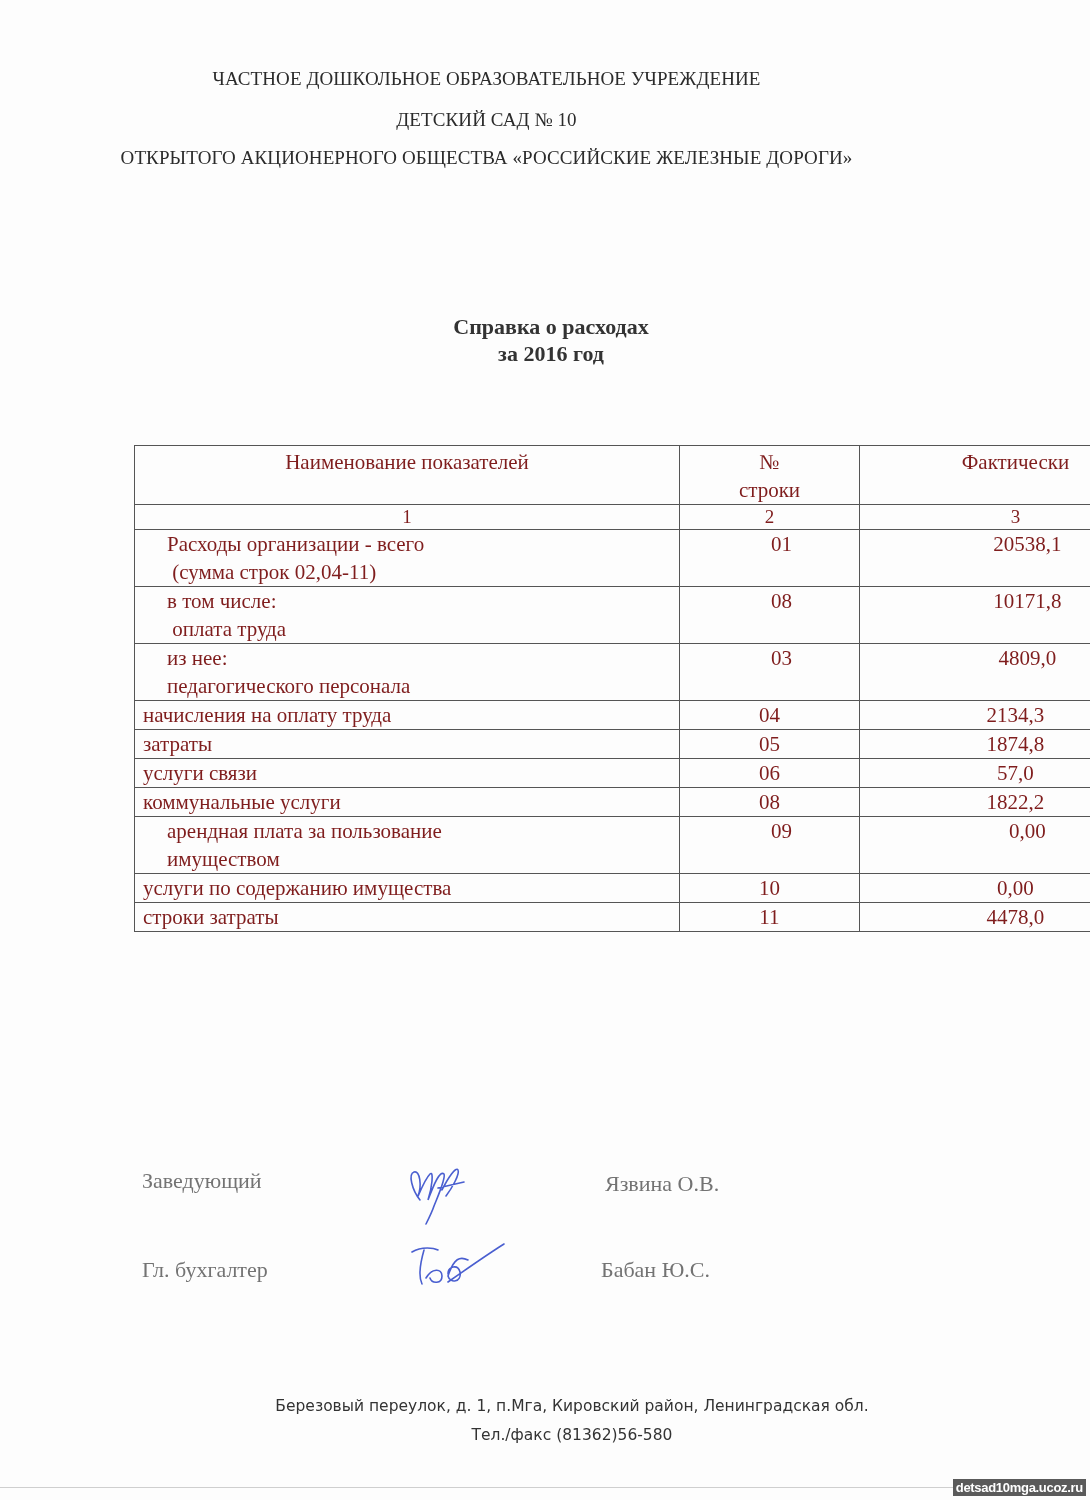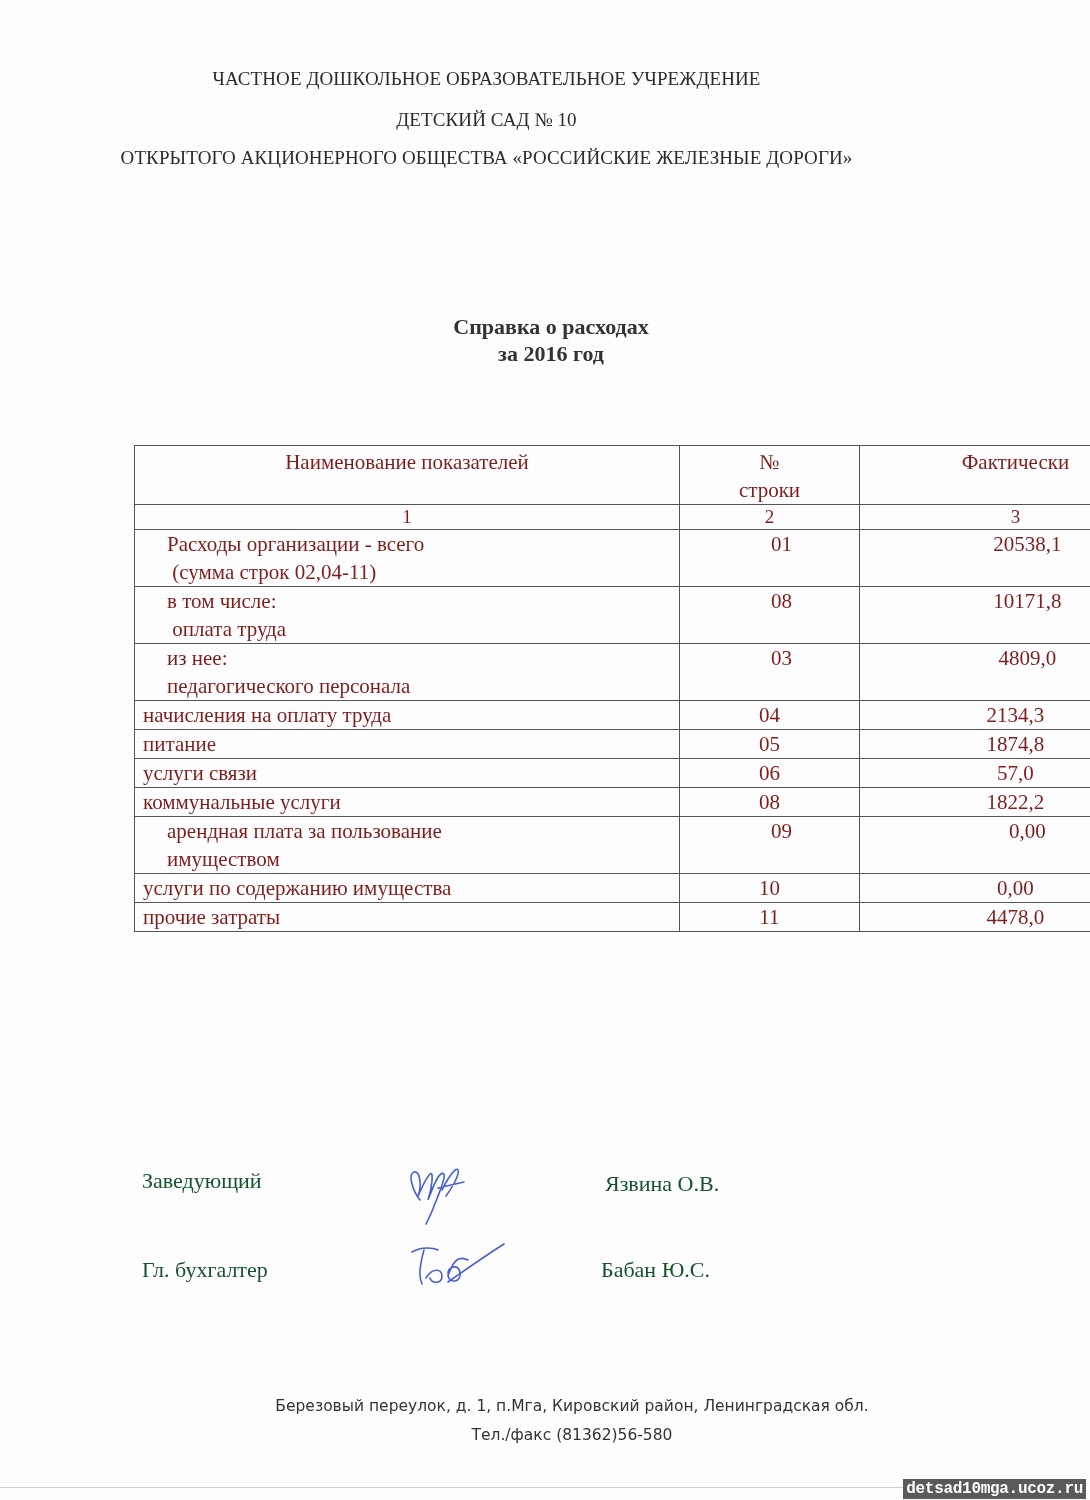--- a/index.html
+++ b/index.html
@@ -67,21 +67,21 @@
     .c3 { width: 247px; text-align: center; }
     th.c1, th.c2, th.c3 { text-align: center; }
     tr.hdr th { height: 55px; padding-top: 2px; }
     tr.nums td { height: 24px; line-height: 24px; text-align: center; font-size: 19px; }
     tr.two td { height: 56px; padding-left: 32px; }
     tr.one td { height: 28px; }
 
     .sig {
       position: absolute;
       font-size: 22px;
-      color: #14532d;
+      color: #737373;
       text-align: center;
     }
     .sig-role1 { left: 142px; top: 1168px; }
     .sig-name1 { left: 605px; top: 1171px; }
     .sig-role2 { left: 142px; top: 1257px; }
     .sig-name2 { left: 601px; top: 1257px; }
     .signature {
       position: absolute;
     }
     .signature1 { left: 398px; top: 1160px; }
@@ -104,22 +104,22 @@
       left: 0;
       top: 1487px;
       width: 1000px;
       height: 1px;
       background: #cfcfcf;
     }
     .watermark {
       position: absolute;
       right: 4px;
       top: 1479px;
-      font-family: Liberation Mono, monospace;
-      font-size: 16px;
+      font-family: Liberation Sans, sans-serif;
+      font-size: 13px;
       font-weight: bold;
       color: #ffffff;
       background: #5a5a5a;
       padding: 1px 3px;
       letter-spacing: -0.3px;
     }
   </style>
 </head>
 <body>
 
@@ -168,21 +168,21 @@
           </td>
       <td class="c2">03</td>
       <td class="c3">4809,0</td>
     </tr>
     <tr class="one">
       <td class="c1">начисления на оплату труда</td>
       <td class="c2">04</td>
       <td class="c3">2134,3</td>
     </tr>
     <tr class="one">
-      <td class="c1">питание</td>
+      <td class="c1">затраты</td>
       <td class="c2">05</td>
       <td class="c3">1874,8</td>
     </tr>
     <tr class="one">
       <td class="c1">услуги связи</td>
       <td class="c2">06</td>
       <td class="c3">57,0</td>
     </tr>
     <tr class="one">
       <td class="c1">коммунальные услуги</td>
@@ -196,21 +196,21 @@
           </td>
       <td class="c2">09</td>
       <td class="c3">0,00</td>
     </tr>
     <tr class="one">
       <td class="c1">услуги по содержанию имущества</td>
       <td class="c2">10</td>
       <td class="c3">0,00</td>
     </tr>
     <tr class="one">
-      <td class="c1">прочие затраты</td>
+      <td class="c1">строки затраты</td>
       <td class="c2">11</td>
       <td class="c3">4478,0</td>
     </tr>
   </tbody>
     </table>
 
   <div class="sig sig-role1">Заведующий</div>
   <div class="signature signature1">
     <svg width="90" height="70" viewBox="0 0 90 70">
       <path d="M22 40 C14 30, 10 14, 16 12 C22 10, 24 26, 20 36 C18 42, 26 20, 32 14 C36 10, 34 28, 30 40 C36 24, 42 10, 46 14 C48 18, 40 36, 36 46 C34 52, 30 60, 28 64 M44 30 C50 18, 58 6, 60 10 C62 14, 54 28, 48 36 M40 28 L66 22" fill="none" stroke="#4a5fd0" stroke-width="1.6" stroke-linecap="round"></path>

